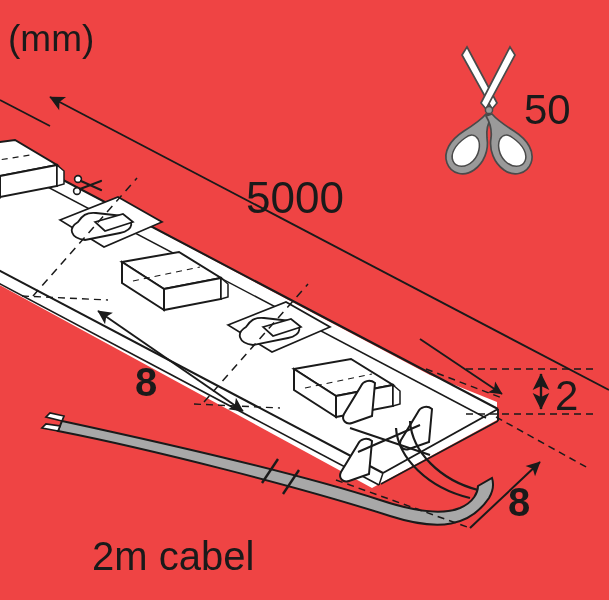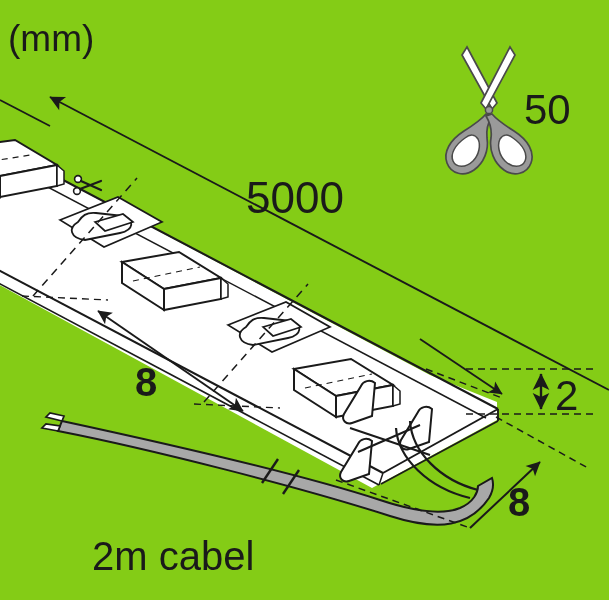--- a/index.html
+++ b/index.html
@@ -10,21 +10,21 @@
   body {
     width: 609px;
     height: 600px;
     font-family: "Liberation Sans", sans-serif;
     overflow: hidden;
   }
   #drawing {
     position: relative;
     width: 609px;
     height: 600px;
-    background: #84cc16;
+    background: #ef4444;
   }
   svg#canvas {
     position: absolute;
     left: 0;
     top: 0;
     width: 609px;
     height: 600px;
   }
   .dim-text {
     font-family: "Liberation Sans", sans-serif;

